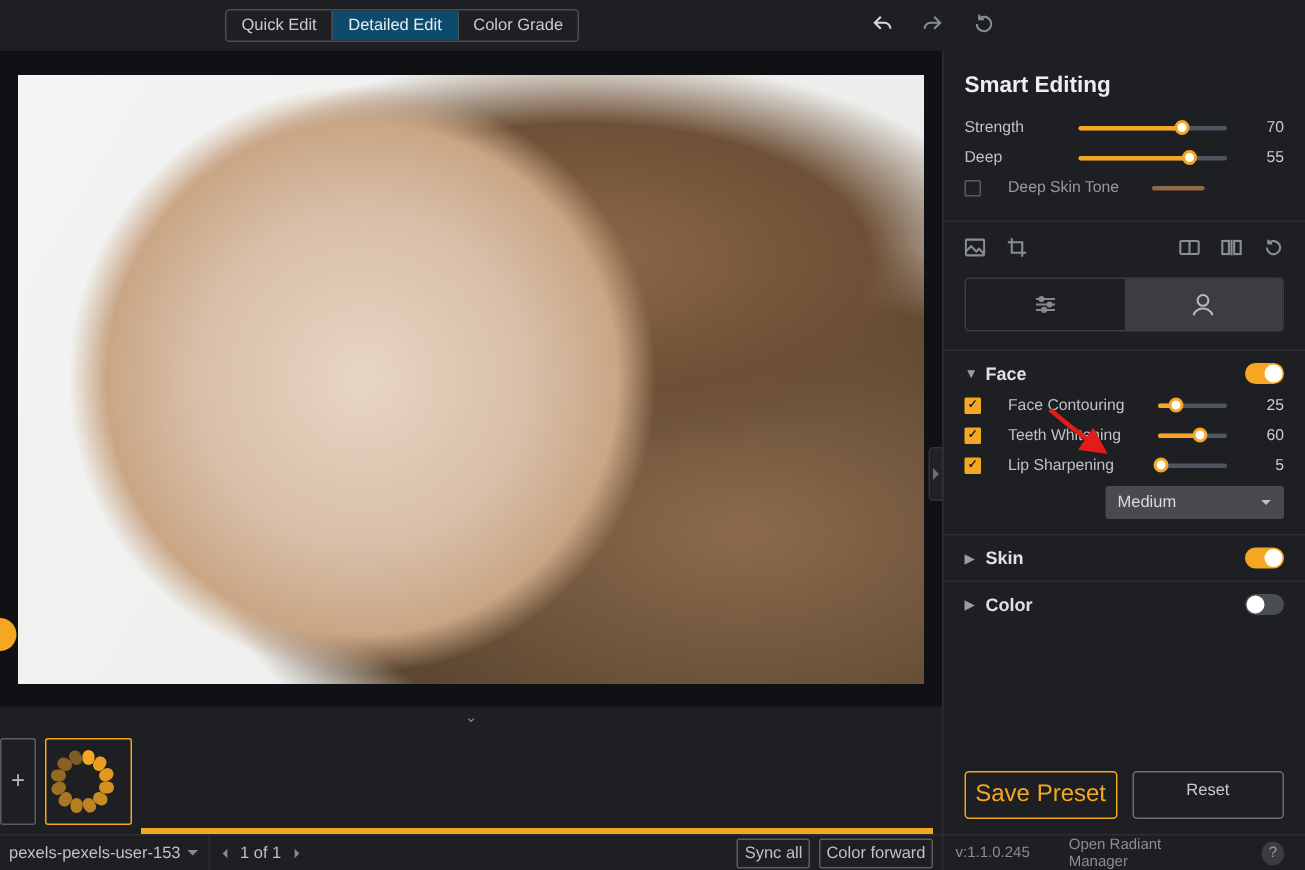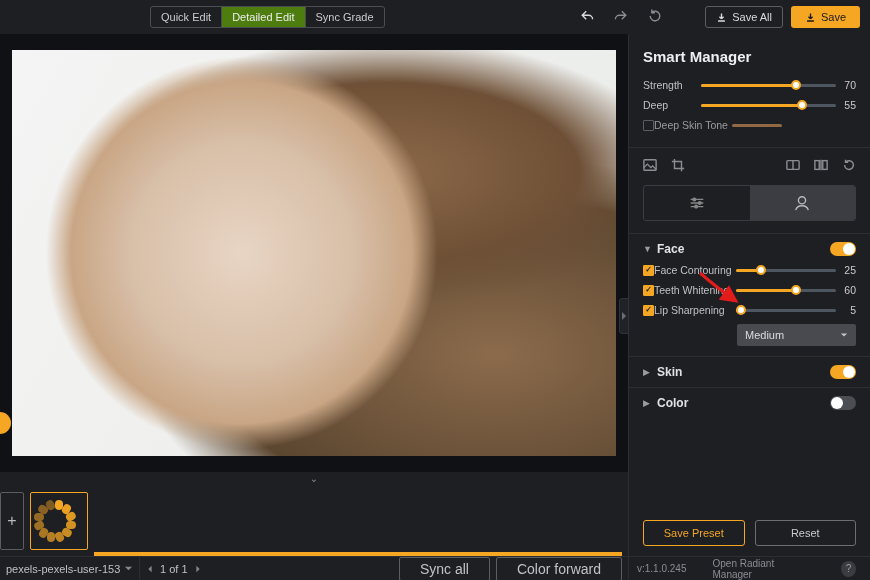--- a/index.html
+++ b/index.html
@@ -2,21 +2,21 @@
 <html><head>
 <meta charset="utf-8">
 <style>
   * { box-sizing: border-box; margin: 0; padding: 0; font-family: -apple-system, "Segoe UI", Arial, sans-serif; }
   body { width: 870px; height: 580px; background:#1d1f23; color:#c9cbce; overflow:hidden; font-size:12px; position:relative; }
   
   .topbar { height:34px; display:flex; align-items:center; padding:0 10px;gap:24px; }
   .tabgroup { display:flex; border:1px solid #4a4d52; border-radius:3px; margin-left:140px; overflow:hidden; }
   .tab { padding:4px 10px; font-size:11px; color:#c9cbce; cursor:pointer; }
   .tab + .tab { border-left:1px solid #4a4d52; }
-  .tab.active { background:#4d7c0f; color:#eee; }
+  .tab.active { background:#0c4a6e; color:#eee; }
   .histbtns { margin-left:170px; display:flex; gap:18px; }
   .histbtns svg { width:16px; height:16px; fill:none; stroke:#8a8d92; stroke-width:1.7; }
   .histbtns .on svg { stroke:#d8dadc; }
   .topright { margin-left:auto; display:flex; gap:8px; }
   .btn-outline { display:flex; align-items:center; gap:5px; border:1px solid #5a5d62; border-radius:3px; padding:4px 10px; font-size:11px; color:#d8dadc; cursor:pointer; }
   .btn-primary { background:#f5a623; color:#1b1b1b; border-radius:3px; padding:5px 14px; font-size:11px; font-weight:500; cursor:pointer; display:flex; align-items:center; gap:5px; }
   .btn-outline svg { width:11px; height:11px; stroke:#d8dadc; stroke-width:2; fill:none; }
 
   
   .main { display:flex; height:calc(580px - 34px); }
@@ -52,32 +52,32 @@
   .spinner span:nth-child(11){ transform:translateX(-50%) rotate(300deg); opacity:.5;}
   .spinner span:nth-child(12){ transform:translateX(-50%) rotate(330deg); opacity:.45;}
   .filmrest { flex:1; height:58px; border-bottom:4px solid #f5a623; align-self:flex-end; margin-bottom:0; }
 
   
   .bottom { height:24px; border-top:1px solid #2c2e33; display:flex; align-items:center; font-size:11px; color:#bfc1c5; }
   .file-label { display:flex; align-items:center; border-right:1px solid #2c2e33; height:100%; padding:0 6px; width:140px; }
   .file-label svg { width:9px; height:9px; fill:#888; margin-left:auto; }
   .bottom .pager { display:flex; align-items:center; gap:6px; padding:0 6px; }
   .pager svg { width:8px; height:8px; fill:#888; }
-  .bottom .syncbtn { border:1px solid #5a5d62; border-radius:2px; padding:3px 20px; font-size:14px; cursor:pointer; }
+  .bottom .syncbtn { border:1px solid #5a5d62; border-radius:2px; padding:3px 4px; font-size:11px; cursor:pointer; }
   .bottom .syncgroup { margin-left:auto; display:flex; gap:6px; padding-right:6px; }
   .help { width:16px; height:16px; border-radius:50%; background:#3a3c41; color:#9a9c9f; display:flex; align-items:center; justify-content:center; font-size:10px; margin:0 6px; }
 
   .side-handle { position:absolute; right:-1px; top:264px; width:10px; height:36px; background:#202227; border:1px solid #303237; display:flex; align-items:center; justify-content:center; border-radius:3px 0 0 3px; }
   .side-handle svg{ width:6px; height:10px; fill:#6c6e73; }
   .half-circle { position:absolute; left:-11px; top:378px; width:22px; height:22px; border-radius:50%; background:#f5a623; }
 
   
   .rp-scroll { flex:1; overflow:hidden; padding:14px 14px 6px 14px; display:flex; flex-direction:column; }
   .rp-title { color:#eceef0; font-size:15px; font-weight:600; margin-bottom:14px; }
-  .srow { display:flex; align-items:center; margin-bottom:8px; gap:0; }
+  .srow { display:flex; align-items:center; margin-bottom:8px; gap:18px; }
   .srow .lab { font-size:10.5px; width:58px; color:#bfc1c5; }
   .srow .val { font-size:10.5px; width:20px; text-align:right; color:#c9cbce; }
   .slider { position:relative; flex:1; height:12px; }
   .slider .track-bg { position:absolute; left:0; right:0; top:5px; height:3px; background:#4e5662; border-radius:2px; }
   .slider .track-fill { position:absolute; left:0; top:5px; height:3px; background:#f5a623; border-radius:2px; }
   .slider .thumb { position:absolute; top:1px; width:10px; height:10px; border-radius:50%; background:#fff; border:2px solid #f5a623; transform:translateX(-50%); }
   .srow.deep { opacity:.75; }
   .srow.deep .slider .track-fill { background:#b8824f; width:40%; }
   .srow.deep .slider .track-bg { background:transparent; }
   .chk { width:11px; height:11px; border:1px solid #6d7075; border-radius:1px; display:inline-flex; align-items:center; justify-content:center; flex-shrink:0;}
@@ -107,60 +107,46 @@
   .acc-body { padding-bottom:8px; }
   .acc-body .srow .lab { width:82px; }
 
   .arrow-annot { position:absolute; left:696px; top:269px; pointer-events:none; }
   .arrow-annot svg { width:50px; height:40px; }
 
   .dropdown { display:flex; align-items:center; justify-content:space-between; background:#484a50; border-radius:2px; padding:5px 8px; font-size:11px; color:#dadbdd; margin:3px 0 2px 94px; cursor:pointer; }
   .dropdown svg { width:8px; height:8px; fill:#c0c2c5; }
 
   .btnrow { display:flex; gap:10px; padding:8px 14px 10px; }
-  .save-preset { flex:1; border:1px solid #f5a623; color:#f5a623; border-radius:3px; padding:6px 0; text-align:center; font-size:11px; cursor:pointer; }
+  .save-preset { flex:1; border:1px solid #f5a623; color:#f5a623; border-radius:3px; padding:6px 0; text-align:center; font-size:16px; cursor:pointer; }
   .reset-btn { flex:1; border:1px solid #6c6e73; color:#c9cbce; border-radius:3px; padding:6px 0; text-align:center; font-size:11px; cursor:pointer; }
 
   .right-footer { height:24px; border-top:1px solid #2c2e33; display:flex; align-items:center; font-size:10px; color:#8a8d92; padding:0 8px; gap:26px; }
   .right-footer .orm { margin-left:auto; }
 </style>
 </head>
 <body>
 
 <div class="topbar">
   <div class="tabgroup">
     <div class="tab">Quick Edit</div>
     <div class="tab active">Detailed Edit</div>
-    <div class="tab">Sync Grade</div>
+    <div class="tab">Color Grade</div>
   </div>
   <div class="histbtns">
     <span class="on"><svg viewBox="0 0 20 20">
           <path d="M9 4 4 9l5 5M4 9h8a5 5 0 0 1 5 5"></path>
         </svg></span>
     <span><svg viewBox="0 0 20 20">
           <path d="M11 4l5 5-5 5M16 9H8a5 5 0 0 0-5 5"></path>
         </svg></span>
     <span><svg viewBox="0 0 20 20">
           <path d="M4 10a6 6 0 1 0 2-4.5M6 2v4h4"></path>
         </svg></span>
   </div>
-  <div class="topright">
-    <div class="btn-outline">
-      <svg viewBox="0 0 16 16">
-          <path d="M8 2v8m0 0L5 7m3 3 3-3M3 13h10"></path>
-        </svg>
-      <span>Save All</span>
-    </div>
-    <div class="btn-primary">
-      <svg viewBox="0 0 16 16" style="stroke:#1b1b1b;stroke-width:2;fill:none;width:11px;height:11px">
-          <path d="M8 2v8m0 0L5 7m3 3 3-3M3 13h10"></path>
-        </svg>
-      <span>Save</span>
-    </div>
-  </div>
 </div>
 
 <div class="main">
 
   <div class="left">
     <div class="half-circle"></div>
     <div class="canvas">
       <div class="photo"></div>
     </div>
     <div class="canvas-arrow">⌄</div>
@@ -207,21 +193,21 @@
     </div>
     <div class="side-handle">
       <svg viewBox="0 0 6 10">
           <path d="M1 1l4 4-4 4z"></path>
         </svg>
     </div>
   </div>
 
   <div class="right">
     <div class="rp-scroll">
-      <div class="rp-title">Smart Manager</div>
+      <div class="rp-title">Smart Editing</div>
 
       <div class="srow">
         <span class="lab">Strength</span>
         <div class="slider">
           <div class="track-bg"></div>
             <div class="track-fill" style="width:70%"></div>
             <div class="thumb" style="left:70%"></div>
         </div>
         <span class="val">70</span>
       </div>

